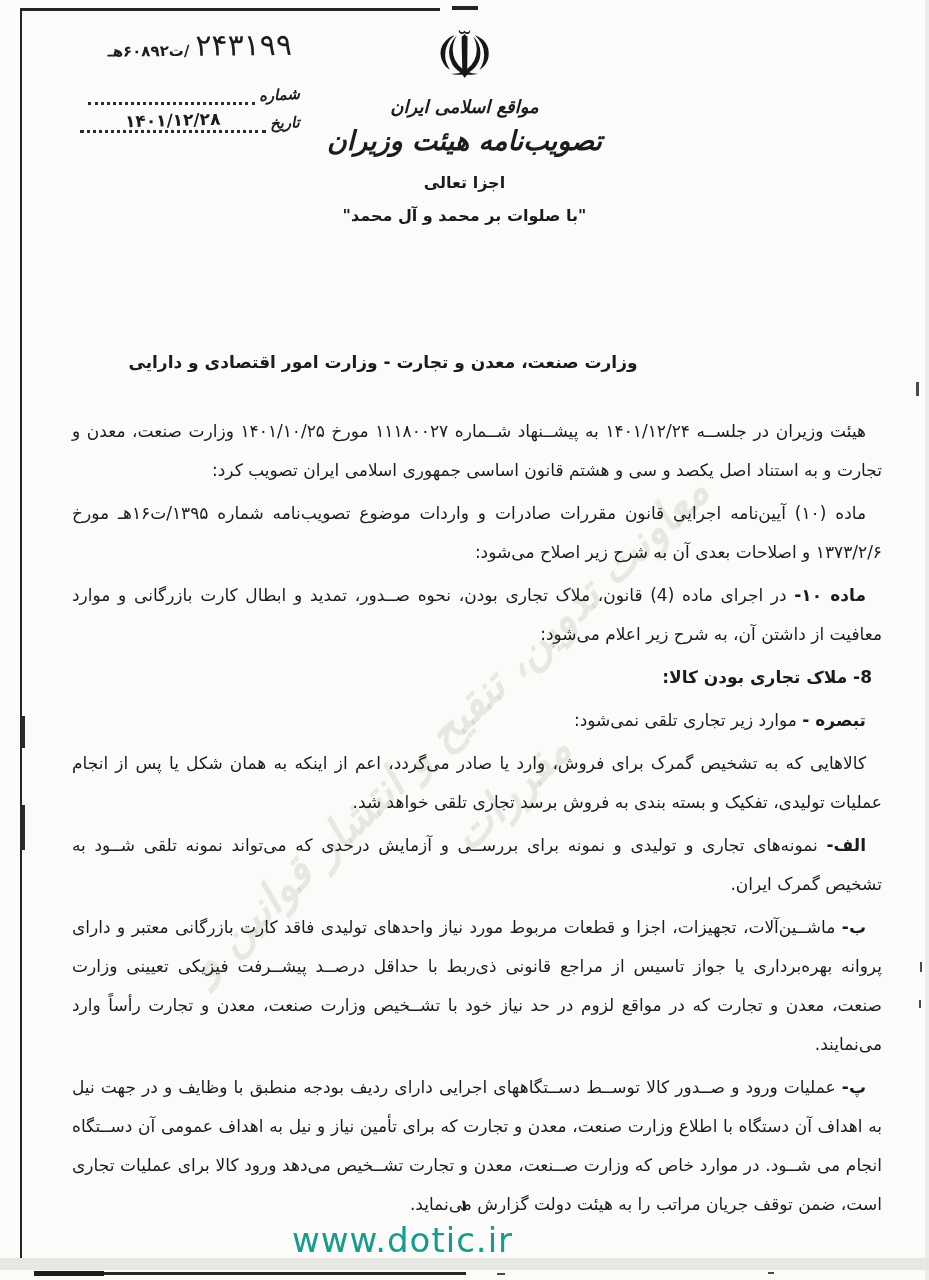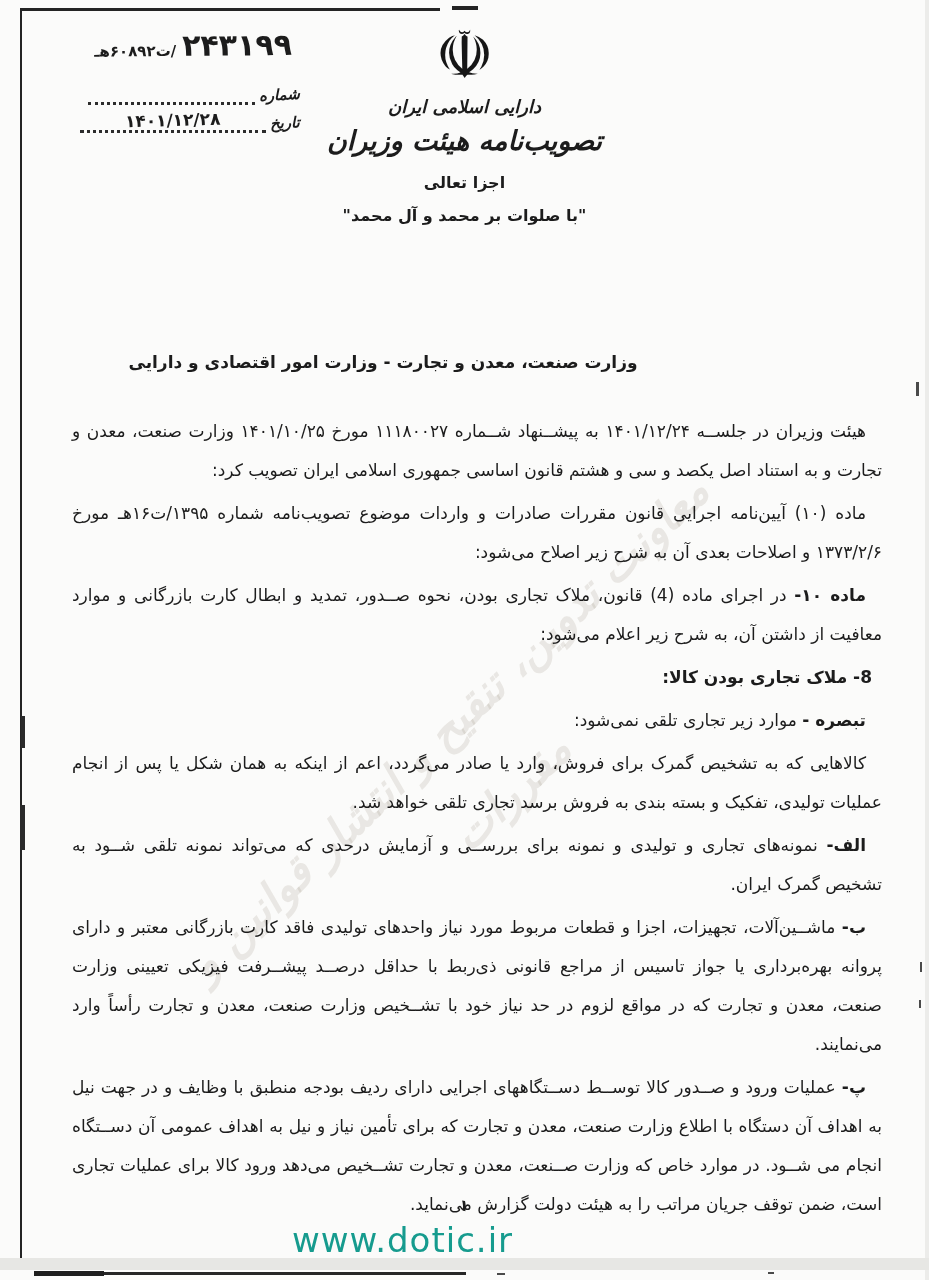--- a/index.html
+++ b/index.html
@@ -10,21 +10,21 @@
   .b-left{position:absolute;left:20px;top:8px;width:2px;height:1252px;background:#242424;}
   .b-left-blob1{position:absolute;left:21px;top:716px;width:4px;height:32px;background:#2a2a2a;}
   .b-left-blob2{position:absolute;left:20px;top:805px;width:5px;height:45px;background:#2a2a2a;}
   .b-top{position:absolute;left:20px;top:8px;width:420px;height:3px;background:#242424;}
   .b-top-dash{position:absolute;left:452px;top:6px;width:26px;height:4px;background:#242424;}
   .edge-right{position:absolute;right:0;top:0;width:4px;height:1280px;background:#ececea;}
   .artifact{position:absolute;background:#4a4a4a;}
   
   .stamp{position:absolute;left:42px;top:28px;width:250px;direction:rtl;
     display:flex;align-items:baseline;gap:6px;transform:rotate(-0.5deg);}
-  .stamp-large{font-size:30px;font-weight:bold;letter-spacing:11px;white-space:nowrap;}
+  .stamp-large{font-size:30px;font-weight:normal;letter-spacing:11px;white-space:nowrap;}
   .stamp-small{font-size:15px;font-weight:bold;white-space:nowrap;}
   
   .field{position:absolute;direction:rtl;display:flex;align-items:flex-end;gap:4px;}
   .field-serial{left:88px;top:88px;width:212px;}
   .field-date{left:80px;top:110px;width:220px;}
   .field-label{font-size:15px;font-weight:bold;font-style:italic;line-height:1;
     transform:rotate(-3deg);padding-bottom:2px;}
   .dots{flex:1;border-bottom:3px dotted #2c2c2c;height:10px;}
   .dots-date{flex:1;border-bottom:3px dotted #2c2c2c;display:flex;justify-content:center;}
   .date-value{direction:ltr;font-size:17px;font-weight:bold;letter-spacing:2px;
@@ -89,21 +89,21 @@
 
   <div class="field field-date">
     <span class="field-label">تاریخ</span>
     <span class="dots-date">
       <span class="date-value">۱۴۰۱/۱۲/۲۸</span>
     </span>
   </div>
 
   <div class="masthead">
     <div class="emblem">☫</div>
-    <div class="country calligraphy">دارایی اسلامی ایران</div>
+    <div class="country calligraphy">مواقع اسلامی ایران</div>
     <div class="doctype calligraphy">تصویب‌نامه هیئت وزیران</div>
     <div class="besmellah">اجزا تعالی</div>
     <div class="salavat">"با صلوات بر محمد و آل محمد"</div>
   </div>
 
   <div class="addressee">وزارت صنعت، معدن و تجارت - وزارت امور اقتصادی و دارایی</div>
 
   <div class="watermark-diagonal">معاونت تدوین، تنقیح و انتشار قوانین و مقررات</div>
 
   <div class="body-text">

